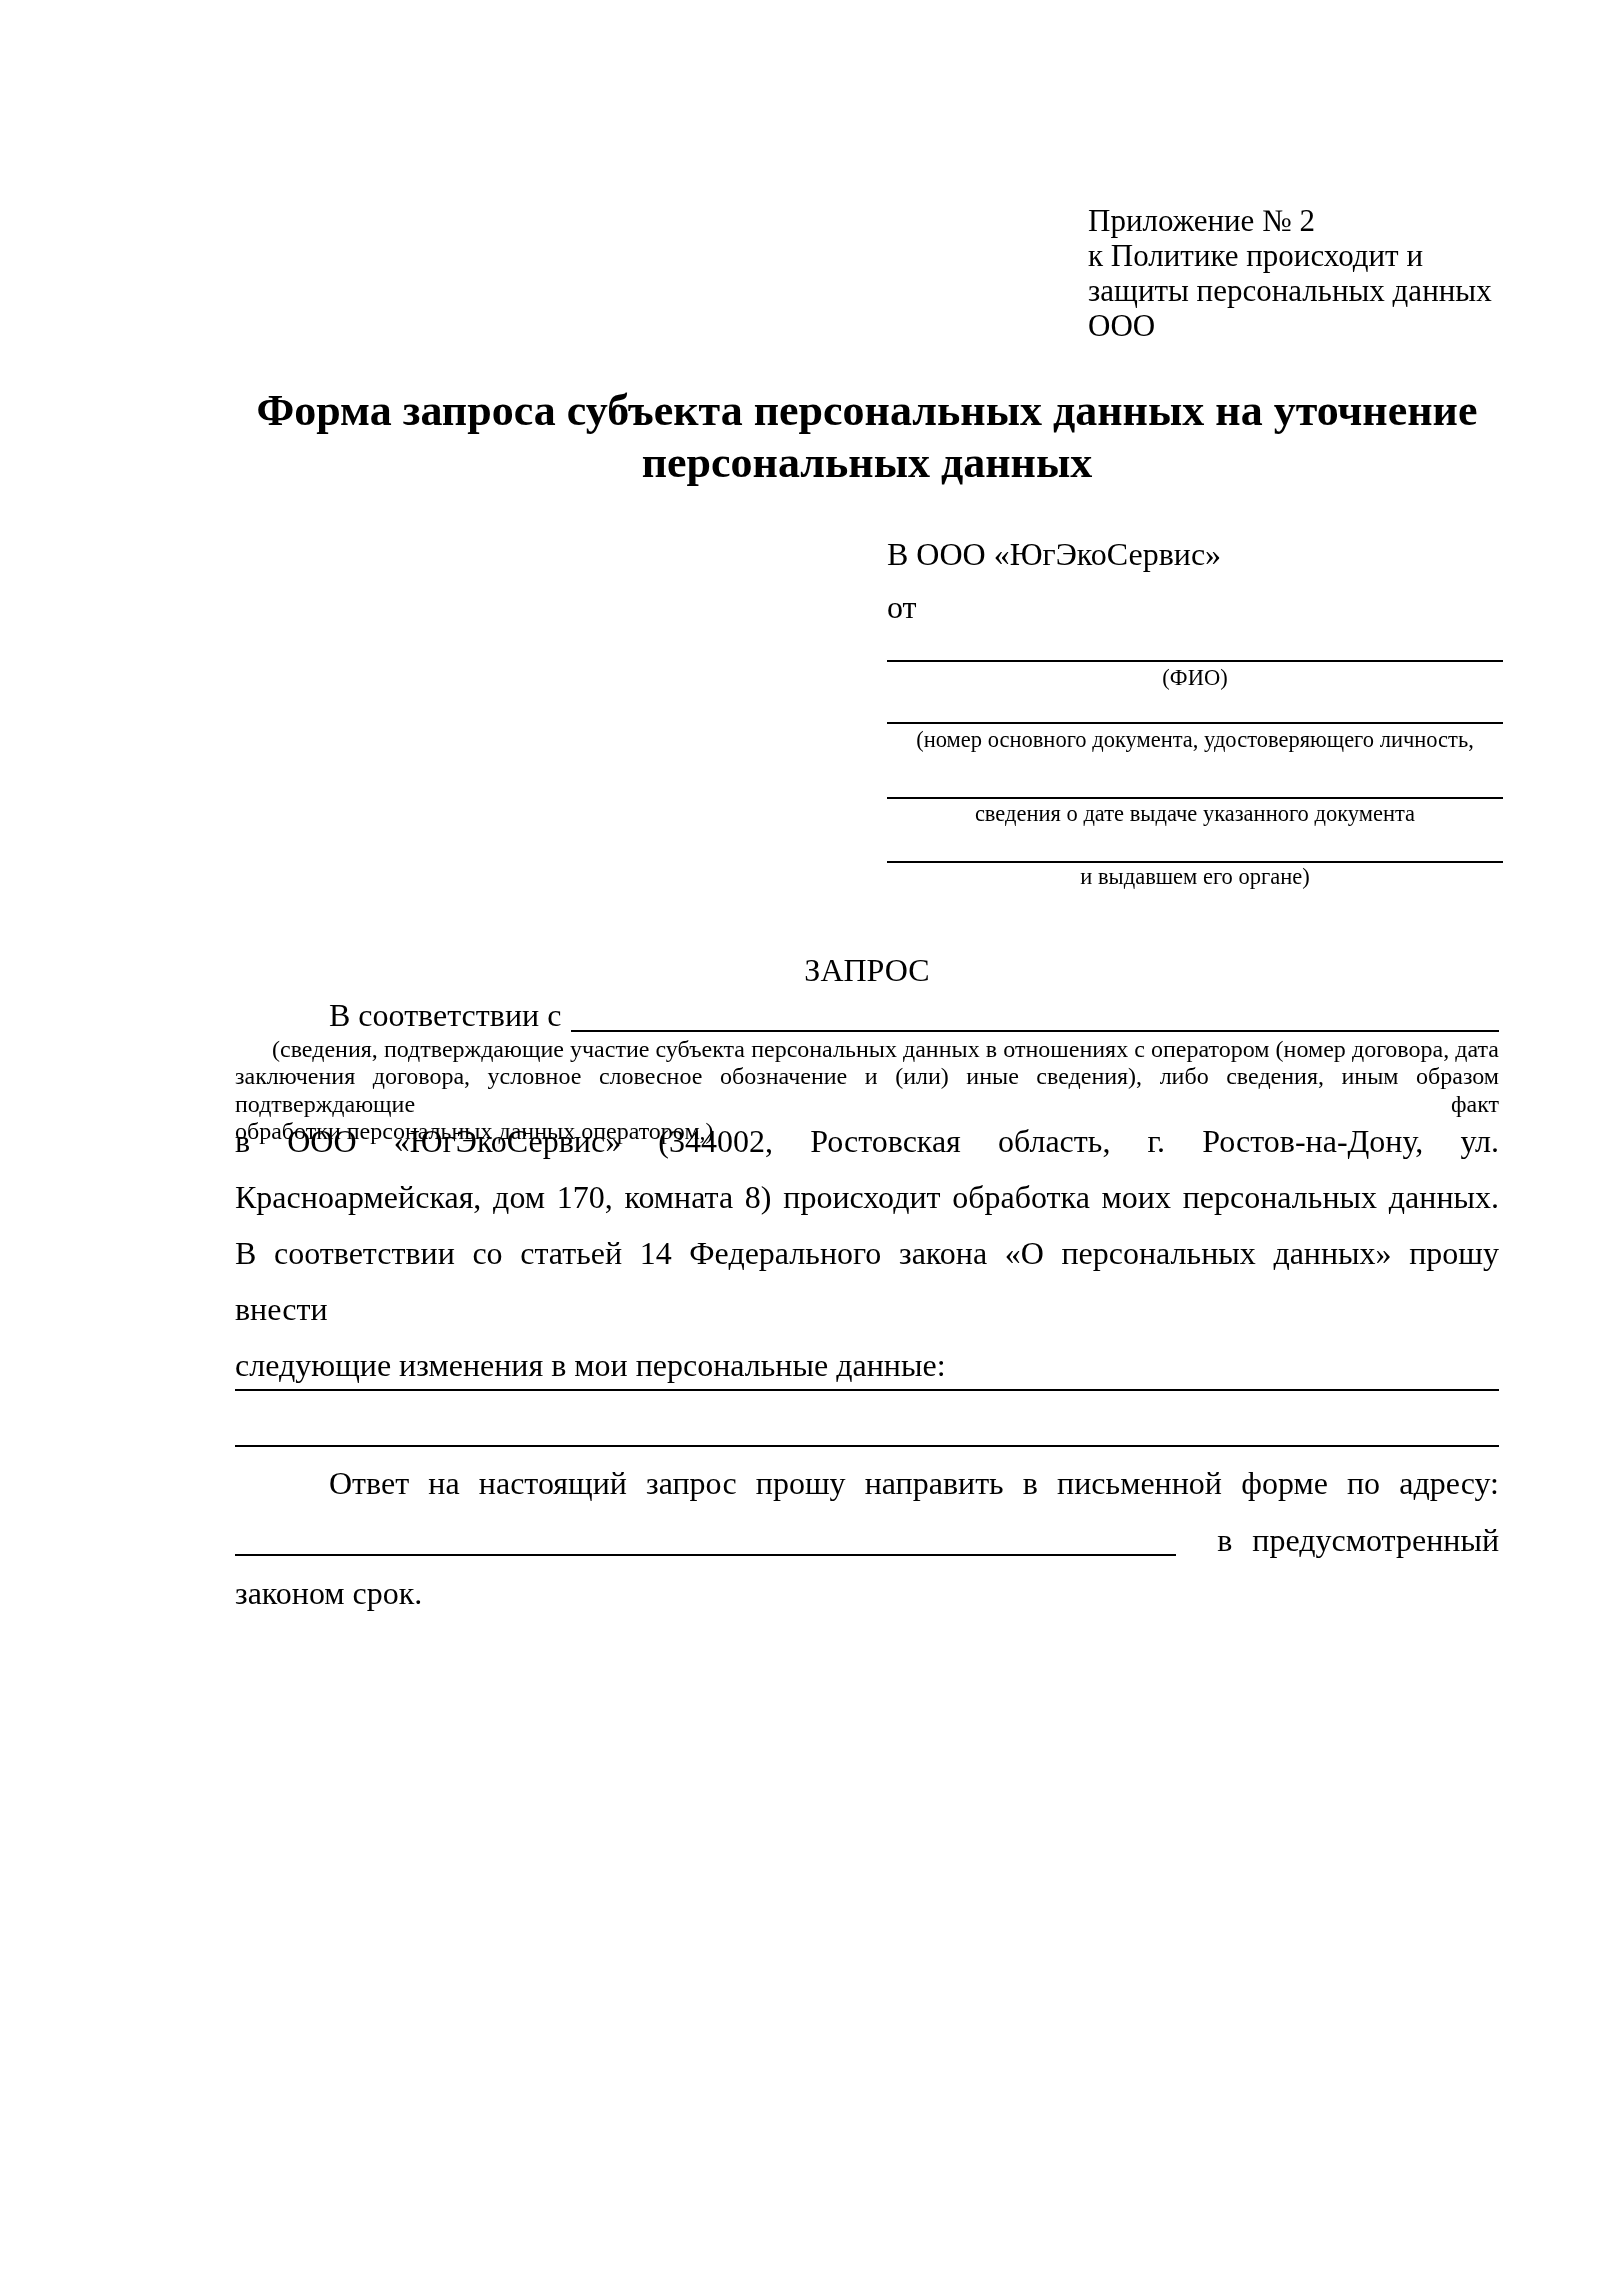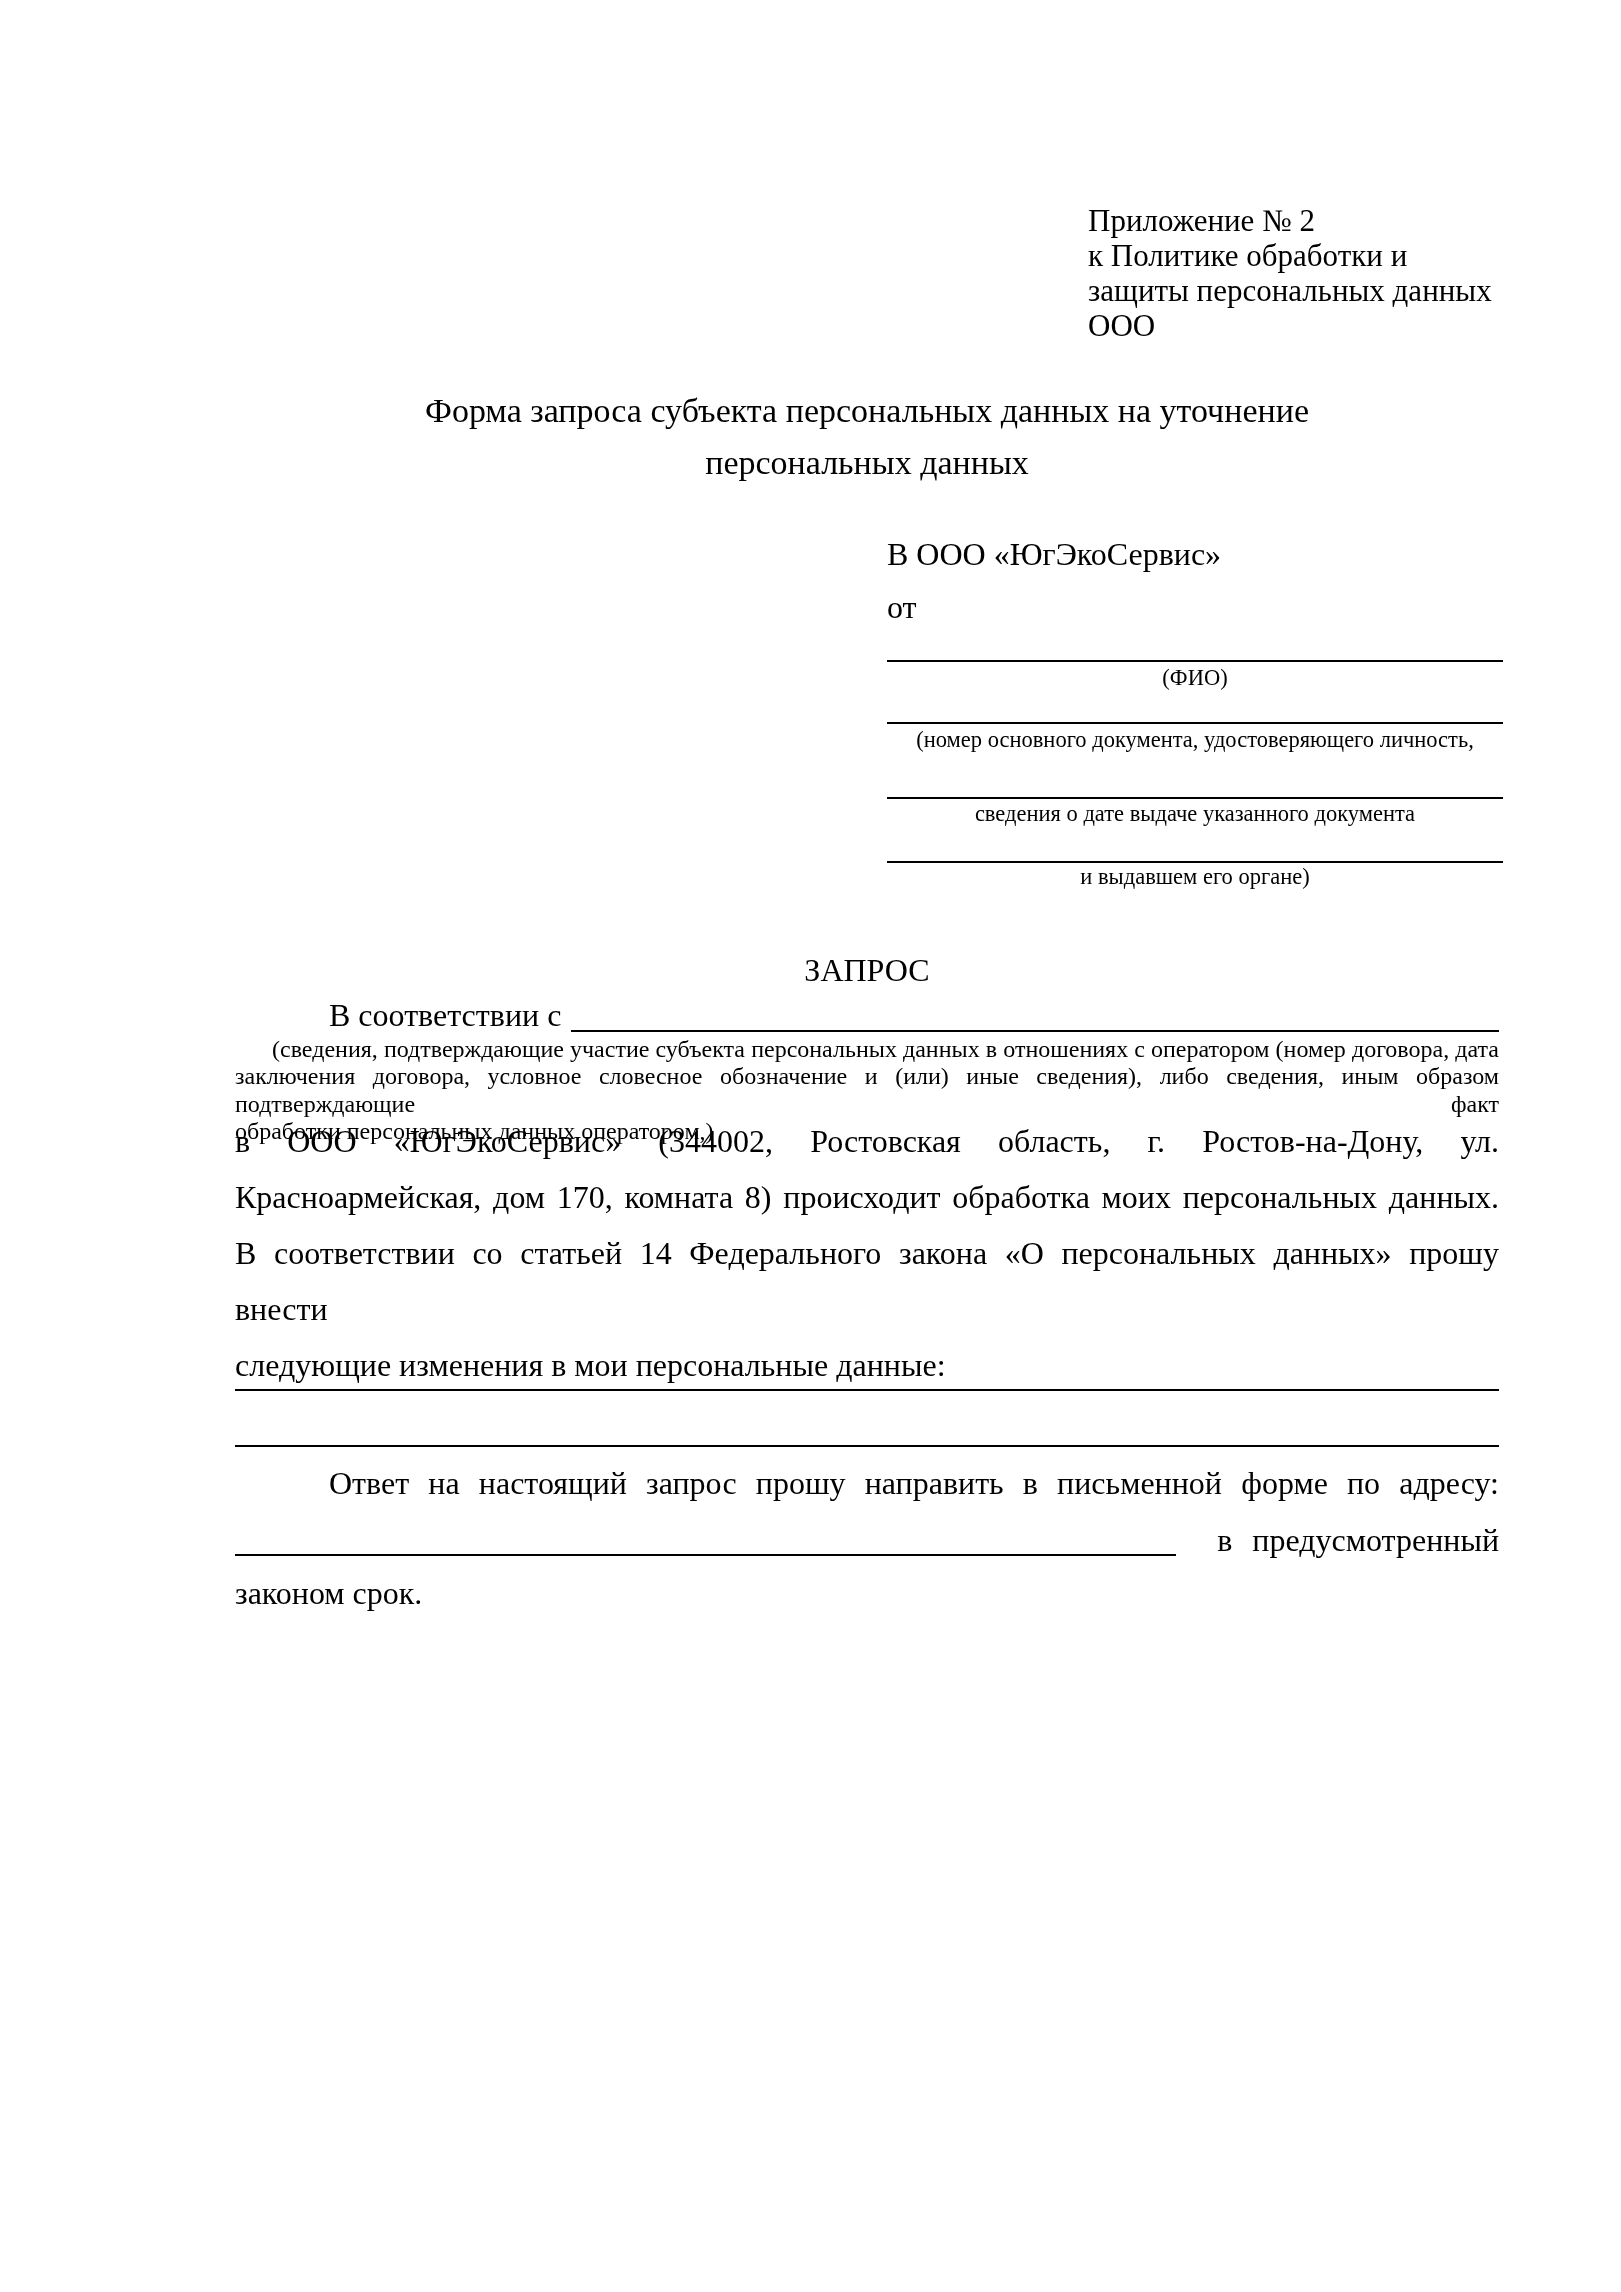--- a/index.html
+++ b/index.html
@@ -11,22 +11,22 @@
     font-family:"Liberation Serif","DejaVu Serif",serif;
     font-size:32px;
     overflow:hidden;
   }
   .abs { position:absolute; }
 
   .header-note { left:1088px; top:203px; font-size:31px; line-height:35px; }
 
   .doc-title {
     left:235px; top:385px; width:1264px;
-    text-align:center; font-weight:normal;
-    font-size:34px; line-height:52px;
+    text-align:center; font-weight:bold;
+    font-size:44px; line-height:52px;
   }
 
   .org-line   { left:887px; top:535px; line-height:39px; }
   .from-line  { left:887px; top:588px; line-height:39px; }
 
   .field-rule { left:887px; width:616px; border-top:2px solid #000; height:0; }
   .rule-fio    { top:660px; }
   .rule-doc    { top:722px; }
   .rule-date   { top:797px; }
   .rule-issuer { top:861px; }
@@ -88,21 +88,21 @@
   .footer-row .sig-group { display:flex; align-items:flex-end; }
   .footer-row .sig-rule  { width:408px; border-bottom:2px solid #000; margin-bottom:2.9px; }
 </style>
 </head>
 <body>
 
 <div class="page">
 
   <div class="abs header-note">
     <div>Приложение № 2</div>
-    <div>к Политике обработки и</div>
+    <div>к Политике происходит и</div>
     <div>защиты персональных данных</div>
     <div>ООО</div>
   </div>
 
   <div class="abs doc-title">
     <div>Форма запроса субъекта персональных данных на уточнение</div>
     <div>персональных данных</div>
   </div>
 
   <div class="abs org-line">В ООО «ЮгЭкоСервис»</div>

